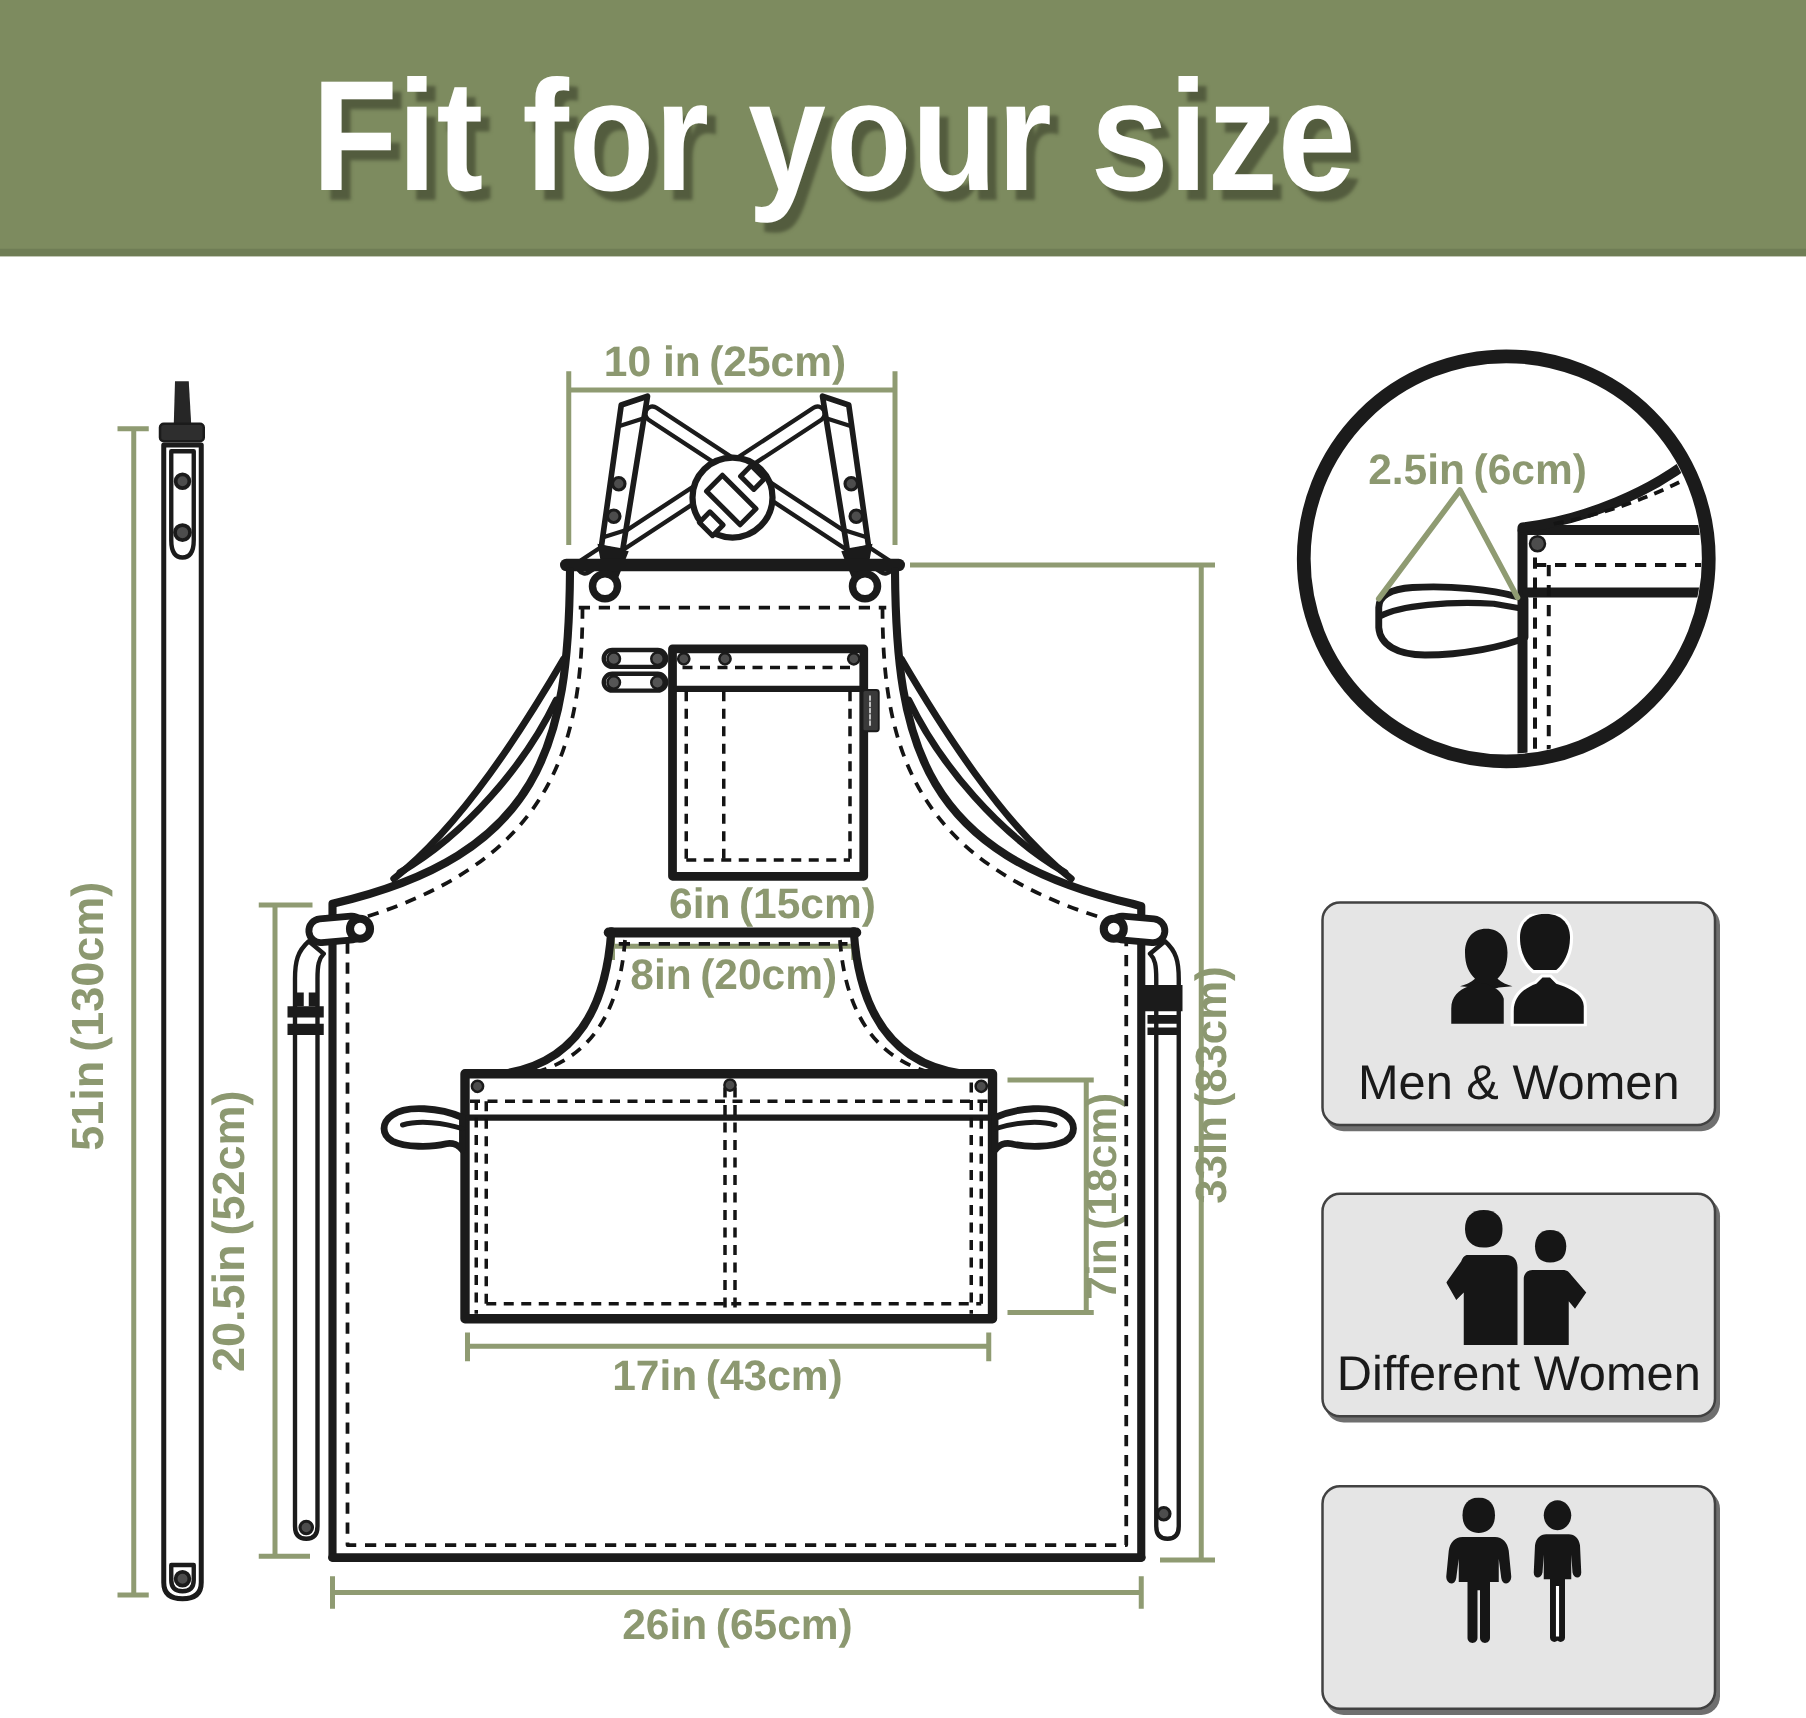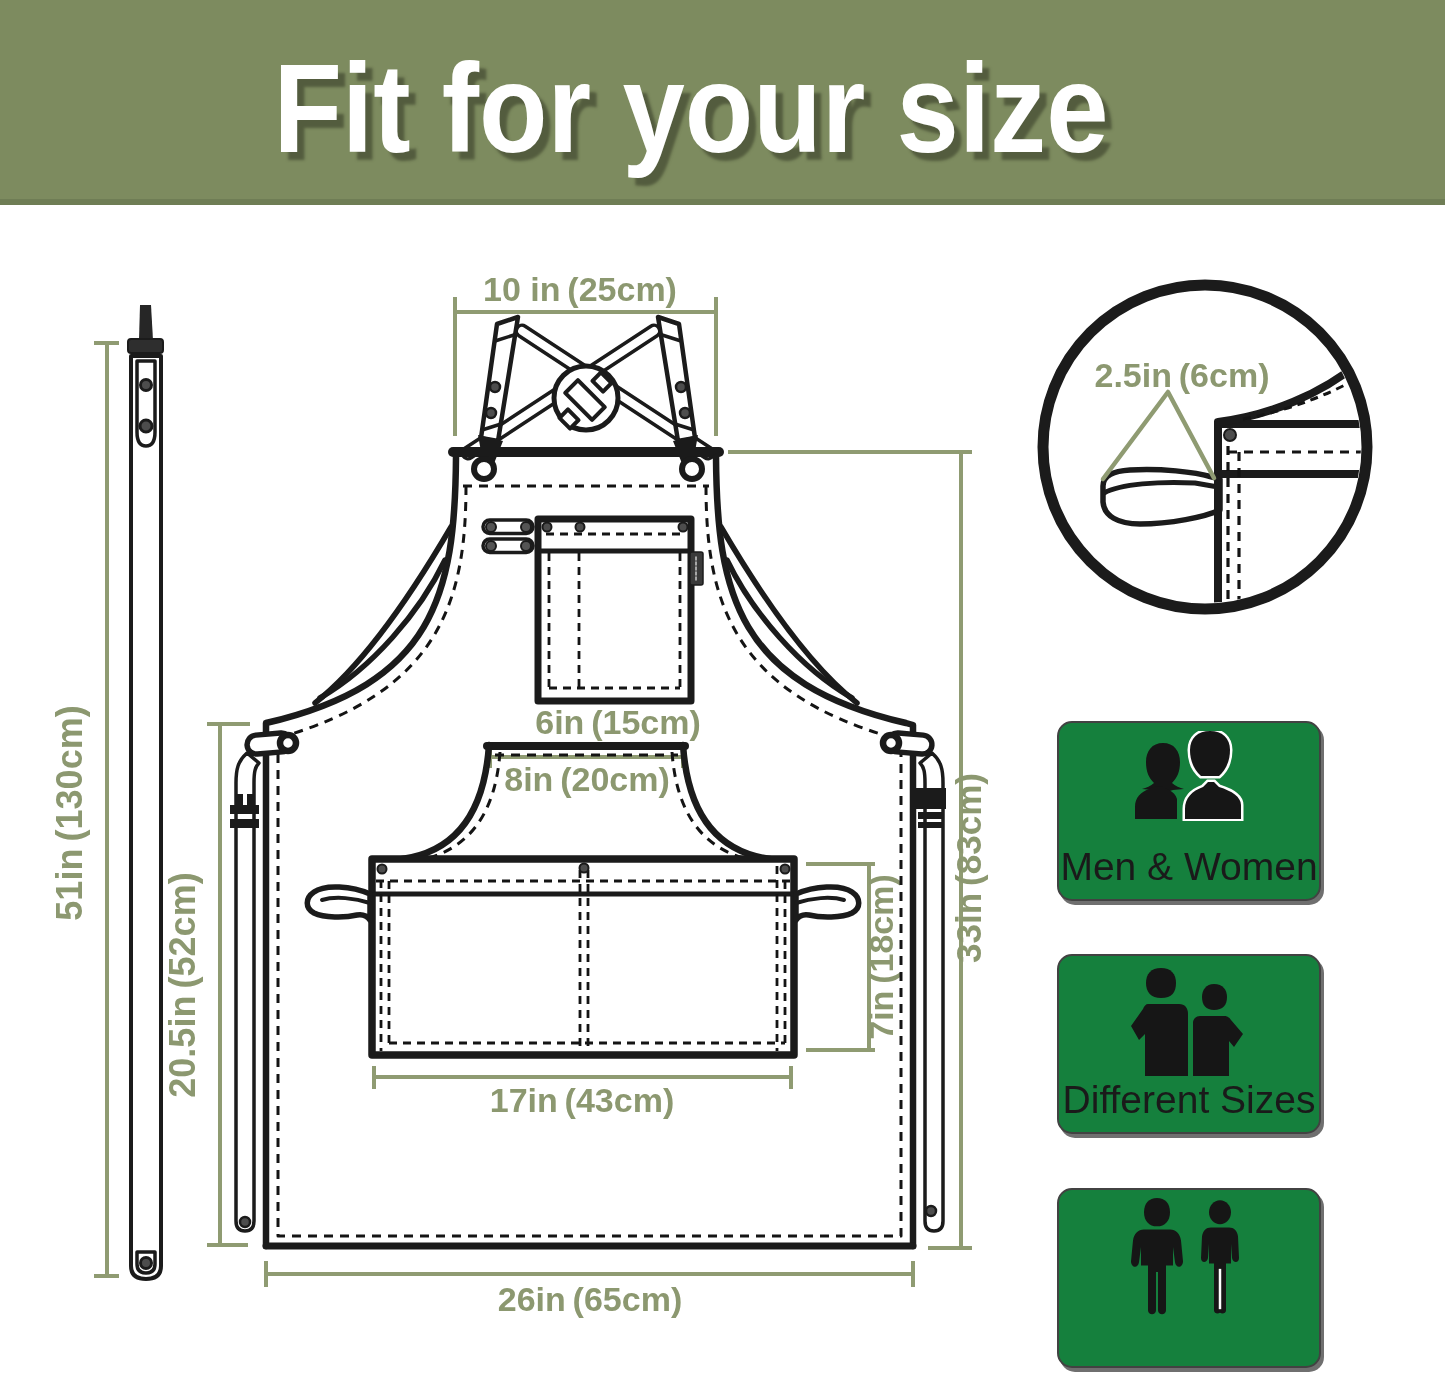--- a/index.html
+++ b/index.html
@@ -2,23 +2,23 @@
 <html><head>
 <meta charset="utf-8">
 <style>
   html,body{margin:0;padding:0;background:#ffffff;}
   #page{position:relative;width:1445px;height:1374px;background:#ffffff;overflow:hidden;
         font-family:"Liberation Sans", sans-serif;}
   #banner{position:absolute;left:0;top:0;width:1445px;height:199px;background:#7d8b5f;
           border-bottom:6px solid #6f7d55;}
   #title{position:absolute;left:0;top:36px;width:1335px;text-align:center;
          font-size:126px;font-weight:bold;color:#ffffff;letter-spacing:0px;
-         text-shadow:8px 8px 3px rgba(62,68,46,0.66);margin-left:24px;}
+         text-shadow:8px 8px 3px rgba(62,68,46,0.66);}
   #title span{display:inline-block;transform:scaleX(0.89);transform-origin:50% 50%;}
-  .badge{position:absolute;left:1057px;width:264px;height:180px;background:#15803d;
+  .badge{position:absolute;left:1057px;width:316px;height:180px;background:#e5e5e5;
          border:2.5px solid #424242;border-radius:15px;box-sizing:border-box;
          box-shadow:3px 4px 0 #6f6f6f;}
   .badge .cap{position:absolute;left:0;bottom:10px;width:100%;text-align:center;
          font-size:39px;color:#1a1a1a;}
   .badge svg{position:absolute;left:50%;transform:translateX(-50%);top:12px;}
 </style>
 </head>
 <body>
 <div id="page">
 
@@ -317,21 +317,21 @@
   </div>
 
   <div class="badge" id="b2" style="top:954px;">
 
     <svg width="116" height="112" viewBox="0 0 116 112" fill="#161616">
       <path d="M30 0 C40 0 45 6 45 15 C45 24 41 30 30 30 C20 30 15 24 15 15 C15 6 20 0 30 0 Z"></path>
       <path d="M17 36 L48 36 C54 36 57 40 57 46 L57 108 L14 108 L14 66 L8 72 L0 58 L12 41 C13 38 15 36 17 36 Z"></path>
       <path d="M83 16 C92 16 96 22 96 29 C96 37 92 42 83 42 C75 42 71 37 71 29 C71 22 75 16 83 16 Z"></path>
       <path d="M93 48 C96 48 98 49 100 52 L112 66 L103 79 L98 73 L98 108 L62 108 L62 55 C62 51 65 48 69 48 Z"></path>
     </svg>
-    <div class="cap">Different Sizes</div>
+    <div class="cap">Different Women</div>
   </div>
 
   <div class="badge" id="b3" style="top:1188px;">
 
     <svg width="118" height="118" viewBox="0 0 118 118" fill="#161616" style="top:8px;">
       <g transform="scale(1,1.09)">
       <path d="M27 0 C35 0 40 5 40 13 C40 21 35 26 27 26 C19 26 14 21 14 13 C14 5 19 0 27 0 Z"></path>
       <path d="M14 29 L40 29 C46 29 50 33 51 39 L53 58 C53 64 46 65 45 59 L43 45 L43 62 L36 62 L36 103 C36 108 28 108 28 103 L28 68 L26 68 L26 103 C26 108 18 108 18 103 L18 62 L11 62 L11 45 L9 59 C8 65 1 64 1 58 L3 39 C4 33 8 29 14 29 Z"></path>
       <path d="M90 2 C96 2 101 7 101 13 C101 19 96 24 90 24 C84 24 79 19 79 13 C79 7 84 2 90 2 Z"></path>
       <path d="M81 27 L99 27 C104 27 107 30 108 35 L109 55 C109 60 103 60 102 55 L101 42 L101 60 L96 60 L96 103 C96 107 89 107 89 103 L89 66 L91 66 L91 103 C91 107 84 107 84 103 L84 60 L79 60 L79 42 L78 55 C77 60 71 60 71 55 L72 35 C73 30 76 27 81 27 Z"></path>

